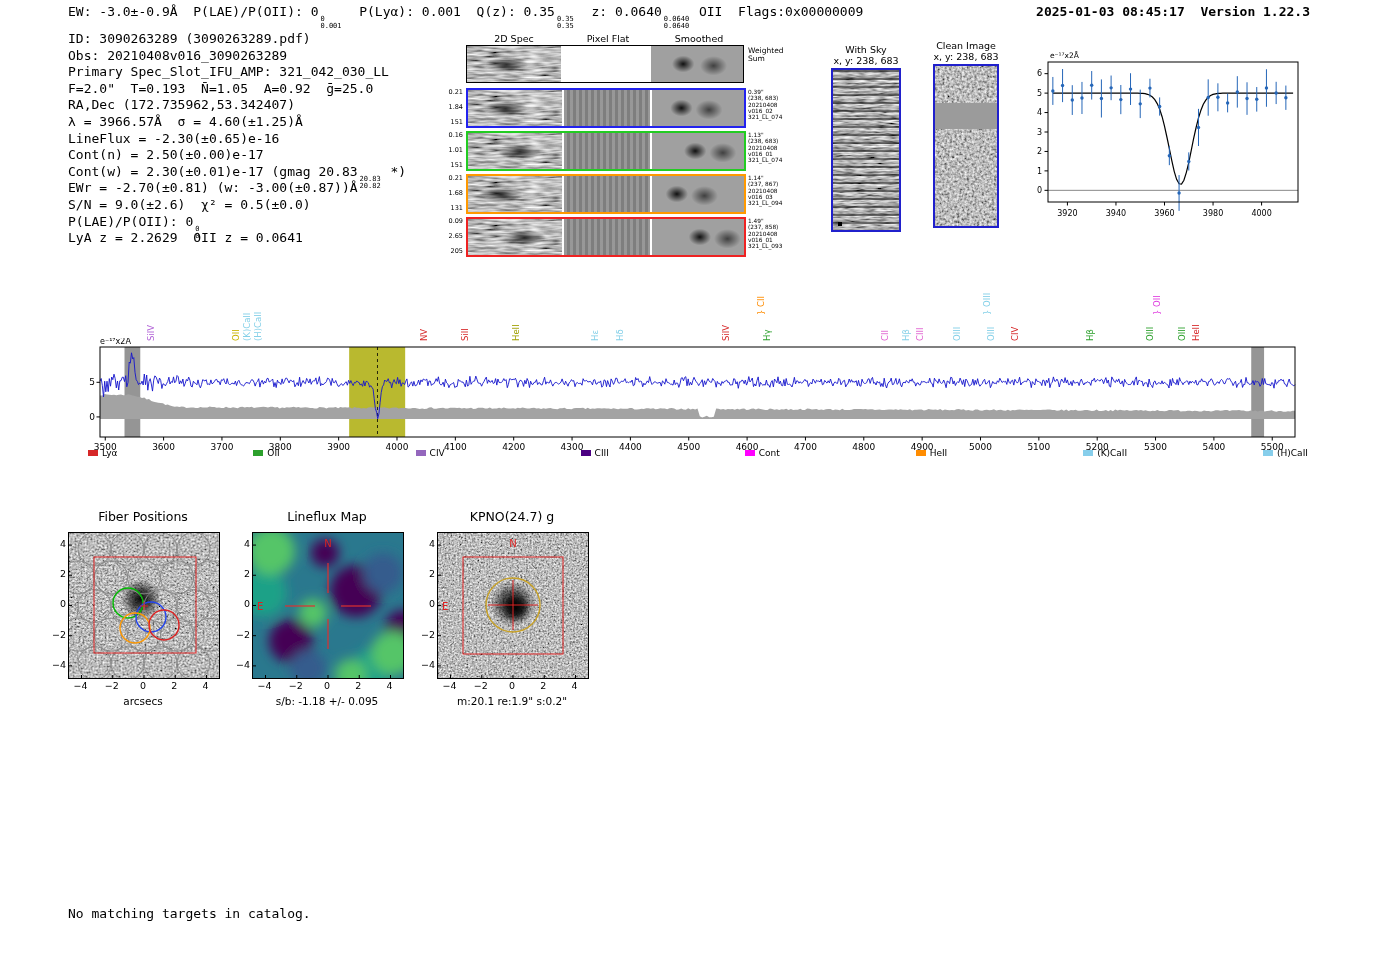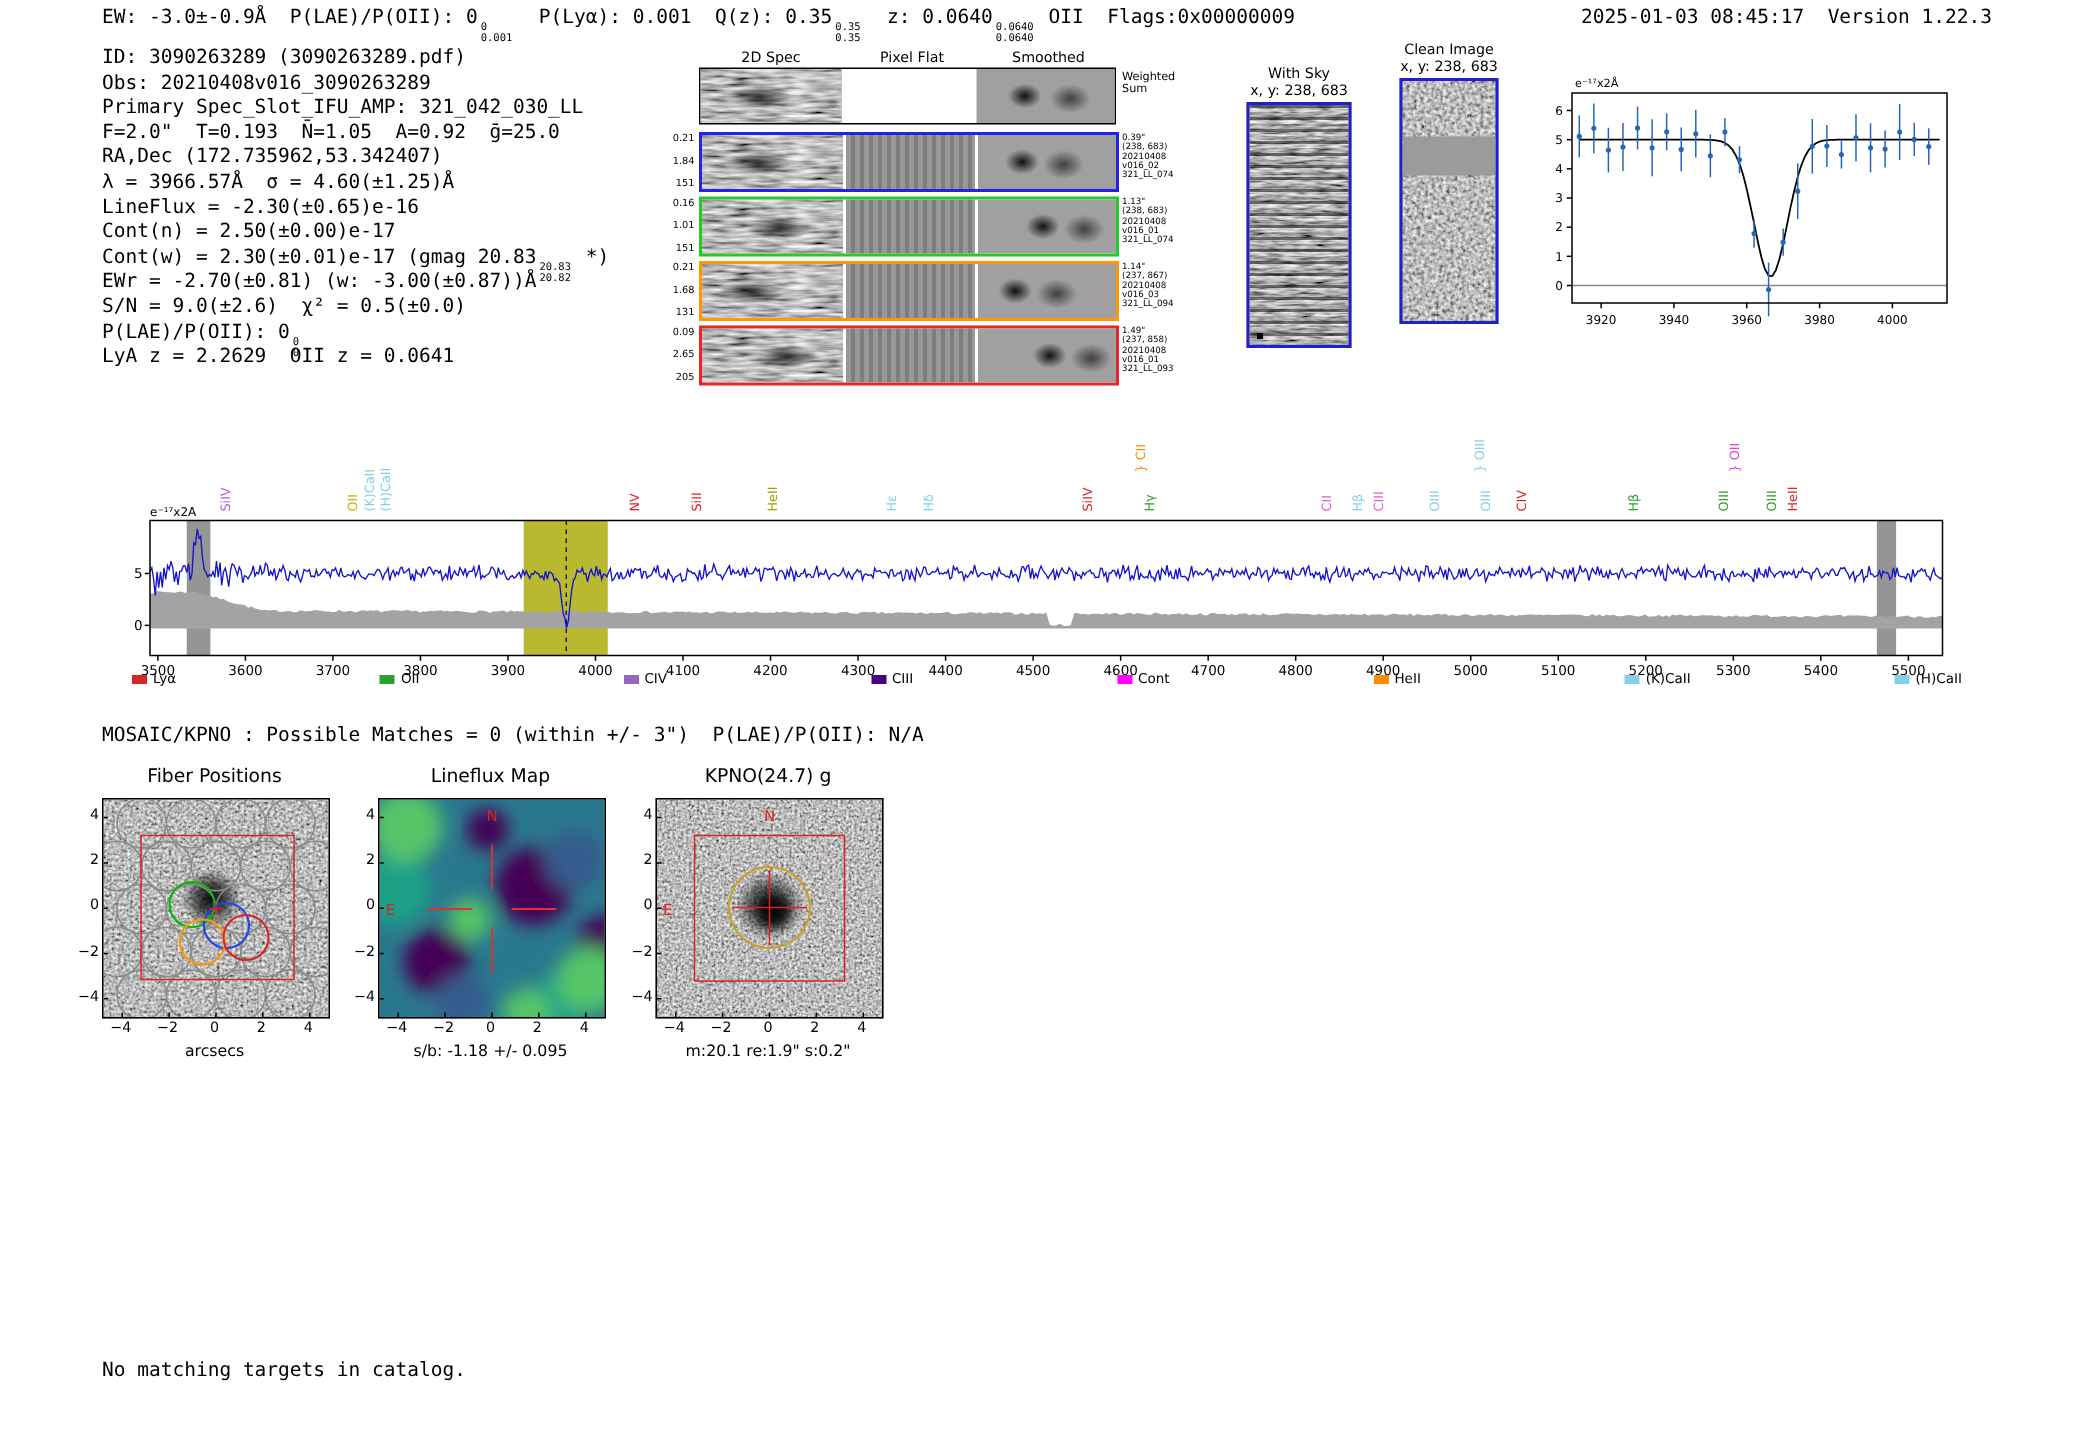--- a/index.html
+++ b/index.html
@@ -1,25 +1,25 @@
 <!DOCTYPE html>
 <html><head>
 <meta charset="utf-8">
 <style>
   html,body{margin:0;padding:0;background:#fff;}
   #report{position:relative;width:1376px;height:953px;background:#fff;color:#000;overflow:hidden;}
   .mono{font:13px "DejaVu Sans Mono",monospace;white-space:pre;}
   #header-left{position:absolute;left:68px;top:4px;}
-  #header-right{position:absolute;right:48px;top:4px;}
+  #header-right{position:absolute;right:66px;top:4px;font-weight:bold;}
   #info{position:absolute;left:68px;top:31px;}
   #info .iline{height:16.6px;}
   .stack{display:inline-flex;flex-direction:column;font-size:7px;line-height:7.2px;vertical-align:-5px;margin:0 2px;white-space:pre;}
   #twod{position:absolute;left:466px;top:33px;width:280px;height:230px;}
   #sky{position:absolute;left:826px;top:44px;width:80px;}
-  #clean{position:absolute;left:928px;top:28px;width:76px;}
+  #clean{position:absolute;left:928px;top:40px;width:76px;}
   .ptitle{font:9.5px "DejaVu Sans",sans-serif;text-align:center;white-space:pre;}
   .cutimg{position:relative;margin:2px auto 0;height:160px;border:2px solid #2020cc;overflow:hidden;background:#8f8f8f;}
   #sky .cutimg{width:66px;}
   #clean .cutimg{width:62px;}
   #inset-wrap{position:absolute;left:1036px;top:50px;width:272px;height:178px;}
   #linelabels{position:absolute;left:88px;top:258px;width:1220px;height:85px;}
   .linelabel{position:absolute;transform-origin:0 100%;transform:rotate(-90deg);font:8.5px "DejaVu Sans",sans-serif;white-space:nowrap;}
   #mainspec-wrap{position:absolute;left:88px;top:338px;width:1220px;height:128px;}
   #legend{position:absolute;left:88px;top:448px;width:1220px;display:flex;justify-content:space-between;gap:13px;align-items:center;font:9px "DejaVu Sans",sans-serif;}
   .leg-item{display:flex;align-items:center;gap:4px;}
@@ -451,21 +451,20 @@
       <div class="leg-item">
         <span class="leg-swatch" style="background: rgb(135, 206, 235);"></span>
         <span>(K)CaII</span>
       </div>
       <div class="leg-item">
         <span class="leg-swatch" style="background: rgb(135, 206, 235);"></span>
         <span>(H)CaII</span>
       </div>
     </div>
 
-  <div id="mosaic-header" class="mono">MOSAIC/KPNO : Possible Matches = 0 (within +/- 3")  P(LAE)/P(OII): N/A</div>
 
   <div class="cut" id="cut1">
     <div class="title">Fiber Positions</div>
     <div class="box"><svg id="cut1-svg" width="150" height="145">
           <rect x="0" y="0" width="100%" height="100%" fill="#8f8f8f" filter="url(#nzB)"></rect>
           <circle cx="72" cy="66" r="20" fill="url(#blobGrad)"></circle>
           <circle cx="25.5" cy="15.8" r="16.5" fill="none" stroke="#8a8a8a" stroke-width="1"></circle>
           <circle cx="58.5" cy="15.8" r="16.5" fill="none" stroke="#8a8a8a" stroke-width="1"></circle>
           <circle cx="91.5" cy="15.8" r="16.5" fill="none" stroke="#8a8a8a" stroke-width="1"></circle>
           <circle cx="124.5" cy="15.8" r="16.5" fill="none" stroke="#8a8a8a" stroke-width="1"></circle>

